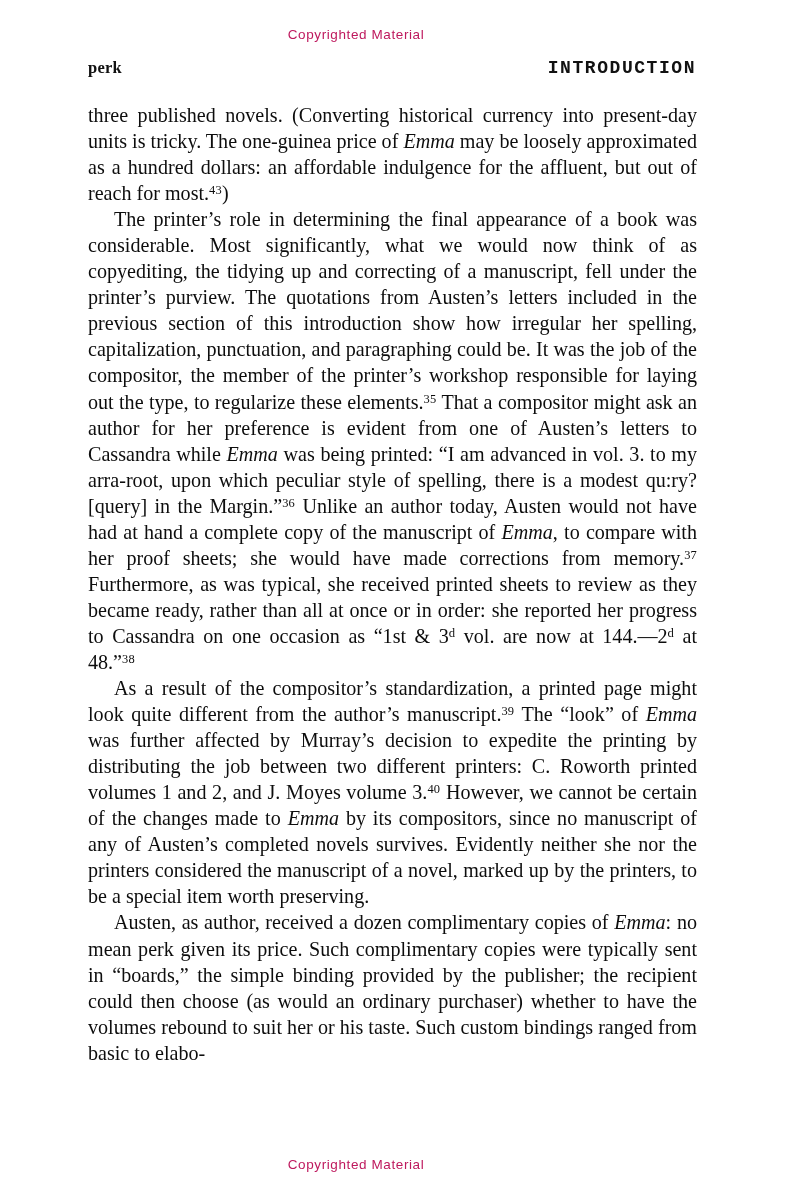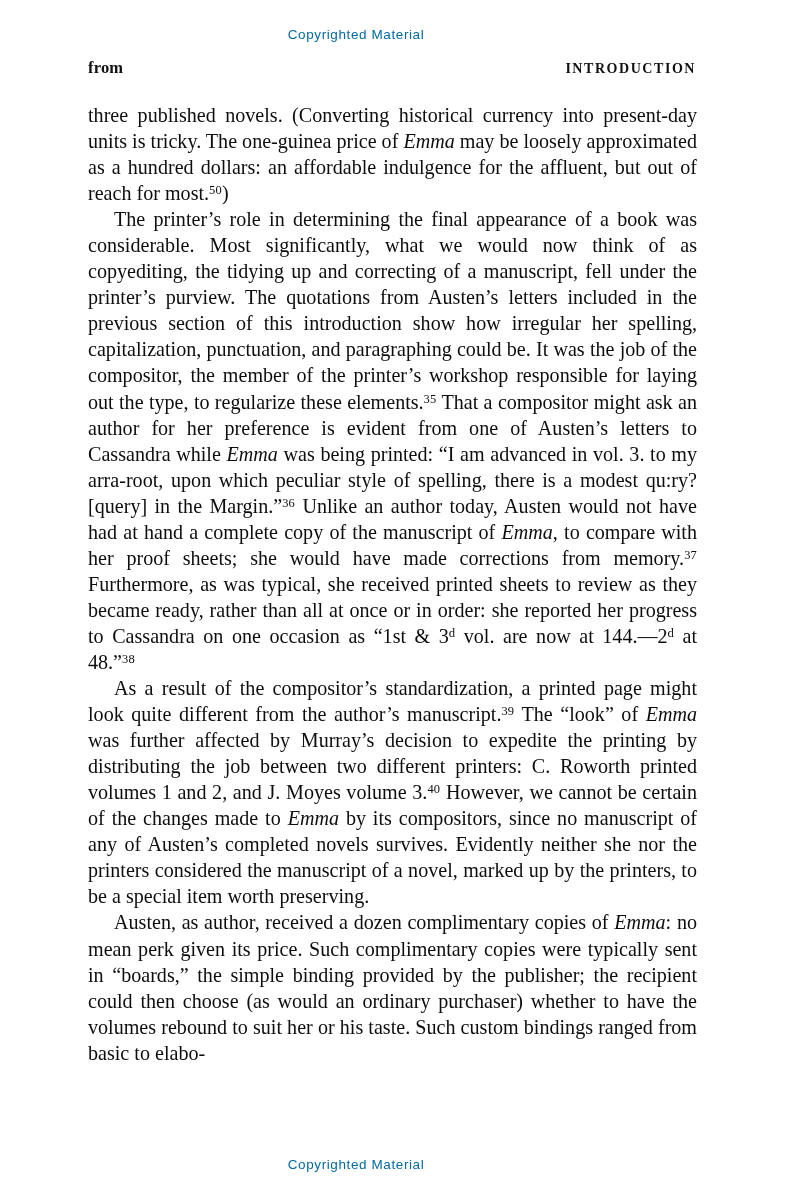--- a/index.html
+++ b/index.html
@@ -21,21 +21,21 @@
 
   
   .watermark {
     position: absolute;
     left: 0;
     width: 712px;
     text-align: center;
     font-family: "Liberation Sans", "DejaVu Sans", sans-serif;
     font-size: 13.5px;
     letter-spacing: 0.6px;
-    color: #0369a1;
+    color: #be185d;
     user-select: none;
   }
   .watermark-top    { top: 27px; }
   .watermark-bottom { top: 1157px; }
 
   
   .running-head {
     position: absolute;
     left: 88px;
     top: 58px;
@@ -46,22 +46,22 @@
     justify-content: space-between;
   }
   .folio {
     font-family: "Liberation Serif", "DejaVu Serif", serif;
     font-size: 16.5px;
     font-weight: 700;
     letter-spacing: 0.2px;
     color: #111;
   }
   .head-title {
-    font-family: Liberation Serif, serif;
-    font-size: 14px;
+    font-family: Liberation Mono, monospace;
+    font-size: 18px;
     font-weight: 700;
     letter-spacing: 1.55px;
     color: #111;
     text-transform: uppercase;
   }
 
   
   .body-text {
     position: absolute;
     left: 88px;
@@ -100,26 +100,26 @@
   }
 </style>
 </head>
 <body>
 
 <div class="page">
 
   <div class="watermark watermark-top">Copyrighted Material</div>
 
   <div class="running-head">
-    <span class="folio">from</span>
+    <span class="folio">perk</span>
     <span class="head-title">INTRODUCTION</span>
   </div>
 
   <div class="body-text">
-    <p>three published novels. (Converting historical currency into present-day units is tricky. The one-guinea price of <i>Emma</i> may be loosely approximated as a hundred dollars: an affordable indulgence for the affluent, but out of reach for most.<sup class="fn">50</sup>)</p>
+    <p>three published novels. (Converting historical currency into present-day units is tricky. The one-guinea price of <i>Emma</i> may be loosely approximated as a hundred dollars: an affordable indulgence for the affluent, but out of reach for most.<sup class="fn">43</sup>)</p>
     <p class="indent">The printer’s role in determining the final appearance of a book was considerable. Most significantly, what we would now think of as copyediting, the tidying up and correcting of a manuscript, fell under the printer’s purview. The quotations from Austen’s letters included in the previous section of this introduction show how irregular her spelling, capitalization, punctuation, and paragraphing could be. It was the job of the compositor, the member of the printer’s workshop responsible for laying out the type, to regularize these elements.<sup class="fn">35</sup> That a compositor might ask an author for her preference is evident from one of Austen’s letters to Cassandra while <i>Emma</i> was being printed: “I am advanced in vol. 3. to my <span class="ul">arra</span>-root, upon which peculiar style of spelling, there is a modest <span class="ul">qu:ry?</span> [query] in the Margin.”<sup class="fn">36</sup> Unlike an author today, Austen would not have had at hand a complete copy of the manuscript of <i>Emma</i>, to compare with her proof sheets; she would have made corrections from memory.<sup class="fn">37</sup> Furthermore, as was typical, she received printed sheets to review as they became ready, rather than all at once or in order: she reported her progress to Cassandra on one occasion as “1st &amp; 3<sup class="sup-letter">d</sup> vol. are now at 144.—2<sup class="sup-letter">d</sup> at 48.”<sup class="fn">38</sup></p>
     <p class="indent">As a result of the compositor’s standardization, a printed page might look quite different from the author’s manuscript.<sup class="fn">39</sup> The “look” of <i>Emma</i> was further affected by Murray’s decision to expedite the printing by distributing the job between two different printers: C. Roworth printed volumes 1 and 2, and J. Moyes volume 3.<sup class="fn">40</sup> However, we cannot be certain of the changes made to <i>Emma</i> by its compositors, since no manuscript of any of Austen’s completed novels survives. Evidently neither she nor the printers considered the manuscript of a novel, marked up by the printers, to be a special item worth preserving.</p>
     <p class="indent">Austen, as author, received a dozen complimentary copies of <i>Emma</i>: no mean perk given its price. Such complimentary copies were typically sent in “boards,” the simple binding provided by the publisher; the recipient could then choose (as would an ordinary purchaser) whether to have the volumes rebound to suit her or his taste. Such custom bindings ranged from basic to elabo-</p>
   </div>
 
   <div class="watermark watermark-bottom">Copyrighted Material</div>
 
 </div>
 
 </body></html>

